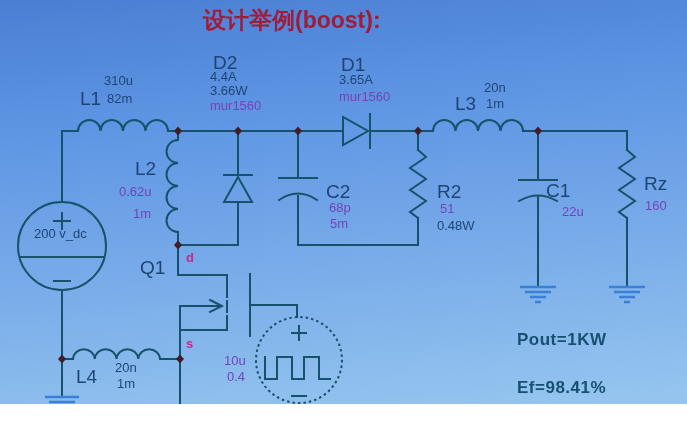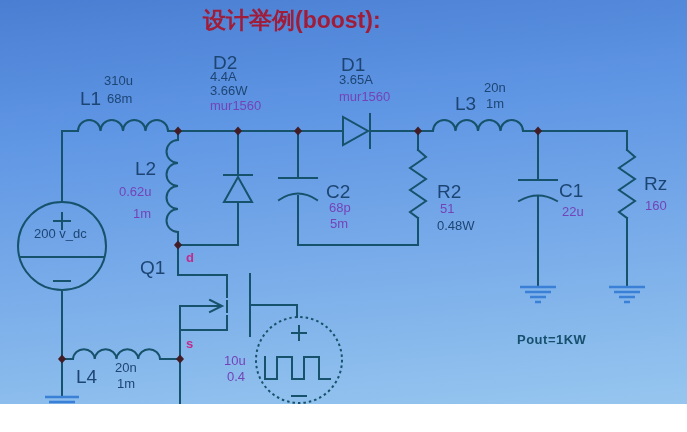--- a/index.html
+++ b/index.html
@@ -20,21 +20,21 @@
   .g{stroke:var(--c-ground,#3a80d6);stroke-width:2.5;fill:none;}
   .nd{fill:var(--c-node,#421d26);stroke:none;}
   .lbl{
     position:absolute;white-space:nowrap;
     font-size:13px;line-height:14px;
     color:var(--c-navy,#1d4574);
   }
   .name{font-size:19px;line-height:15px;}
   .purple{color:var(--c-purple,#7443b8);}
   .pin{color:var(--c-pin,#c12b8c);font-size:13px;font-weight:700;}
-  .res{font-size:13px;line-height:17px;font-weight:600;color:var(--c-results,#17506e);letter-spacing:.5px;text-align:center;}
+  .res{font-size:17px;line-height:17px;font-weight:600;color:var(--c-results,#17506e);letter-spacing:.5px;text-align:center;}
   #page-title{
     position:absolute;left:203px;top:5px;
     font-size:23px;font-weight:700;
     color:var(--c-title,#a01c38);
   }
 </style>
 </head>
 <body>
 
 <div id="stage">
@@ -151,21 +151,21 @@
       <path class="nd" d="M174,245 L178,240.5 L182,245 L178,249.5 Z"></path>
       <path class="nd" d="M58,359 L62,354.5 L66,359 L62,363.5 Z"></path>
       <path class="nd" d="M176,359 L180,354.5 L184,359 L180,363.5 Z"></path>
     </g>
   </svg>
 
   <div id="page-title">设计举例(boost):</div>
 
   <div class="lbl name" style="left:80px;top:91px">L1</div>
   <div class="lbl" style="left:104px;top:74px">310u</div>
-  <div class="lbl" style="left:107px;top:92px">68m</div>
+  <div class="lbl" style="left:107px;top:92px">82m</div>
 
   <div class="lbl name" style="left:213px;top:55px">D2</div>
   <div class="lbl" style="left:210px;top:70px">4.4A</div>
   <div class="lbl" style="left:210px;top:84px">3.66W</div>
   <div class="lbl purple" style="left:210px;top:99px">mur1560</div>
 
   <div class="lbl name" style="left:341px;top:57px">D1</div>
   <div class="lbl" style="left:339px;top:73px">3.65A</div>
   <div class="lbl purple" style="left:339px;top:90px">mur1560</div>
 
@@ -178,34 +178,35 @@
   <div class="lbl purple" style="left:133px;top:207px">1m</div>
 
   <div class="lbl name" style="left:326px;top:184px">C2</div>
   <div class="lbl purple" style="left:329px;top:201px">68p</div>
   <div class="lbl purple" style="left:330px;top:217px">5m</div>
 
   <div class="lbl name" style="left:437px;top:184px">R2</div>
   <div class="lbl purple" style="left:440px;top:202px">51</div>
   <div class="lbl" style="left:437px;top:219px">0.48W</div>
 
-  <div class="lbl name" style="left:559px;top:183px">C1</div>
+  <div class="lbl name" style="left:546px;top:183px">C1</div>
   <div class="lbl purple" style="left:562px;top:205px">22u</div>
 
   <div class="lbl name" style="left:644px;top:176px">Rz</div>
   <div class="lbl purple" style="left:645px;top:199px">160</div>
 
   <div class="lbl" style="left:34px;top:227px">200 v_dc</div>
 
   <div class="lbl name" style="left:140px;top:260px">Q1</div>
   <div class="lbl pin" style="left:186px;top:251px">d</div>
   <div class="lbl pin" style="left:186px;top:337px">s</div>
 
   <div class="lbl purple" style="left:224px;top:354px">10u</div>
   <div class="lbl purple" style="left:227px;top:370px">0.4</div>
 
   <div class="lbl name" style="left:76px;top:369px">L4</div>
   <div class="lbl" style="left:115px;top:361px">20n</div>
   <div class="lbl" style="left:117px;top:377px">1m</div>
 
   <div class="lbl res" style="left:517px;top:331px">Pout=1KW</div>
+  <div class="lbl res" style="left:517px;top:379px">Ef=98.41%</div>
 
 </div>
 
 </body></html>

